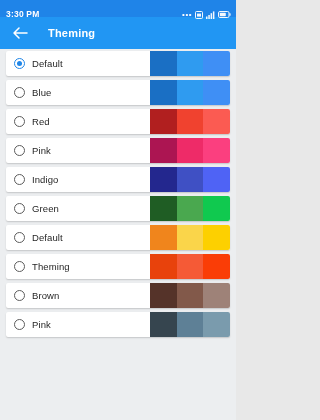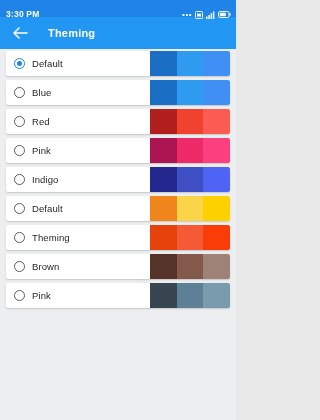--- a/index.html
+++ b/index.html
@@ -150,20 +150,29 @@
         <div class="radio"></div>
         <div class="theme-label">Indigo</div>
         <div class="swatch">
           <span style="background: rgb(35, 39, 142);"></span>
           <span style="background: rgb(63, 80, 196);"></span>
           <span style="background: rgb(79, 99, 245);"></span>
         </div>
       </div>
       <div class="theme-card">
         <div class="radio"></div>
+        <div class="theme-label">Green</div>
+        <div class="swatch">
+          <span style="background: rgb(31, 93, 36);"></span>
+          <span style="background: rgb(74, 168, 79);"></span>
+          <span style="background: rgb(16, 201, 79);"></span>
+        </div>
+      </div>
+      <div class="theme-card">
+        <div class="radio"></div>
         <div class="theme-label">Default</div>
         <div class="swatch">
           <span style="background: rgb(240, 133, 28);"></span>
           <span style="background: rgb(250, 213, 74);"></span>
           <span style="background: rgb(253, 208, 0);"></span>
         </div>
       </div>
       <div class="theme-card">
         <div class="radio"></div>
         <div class="theme-label">Theming</div>

